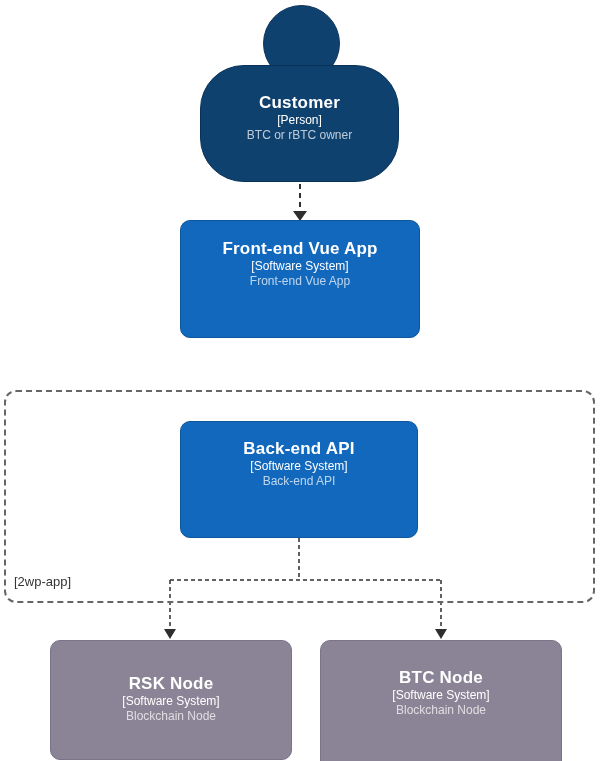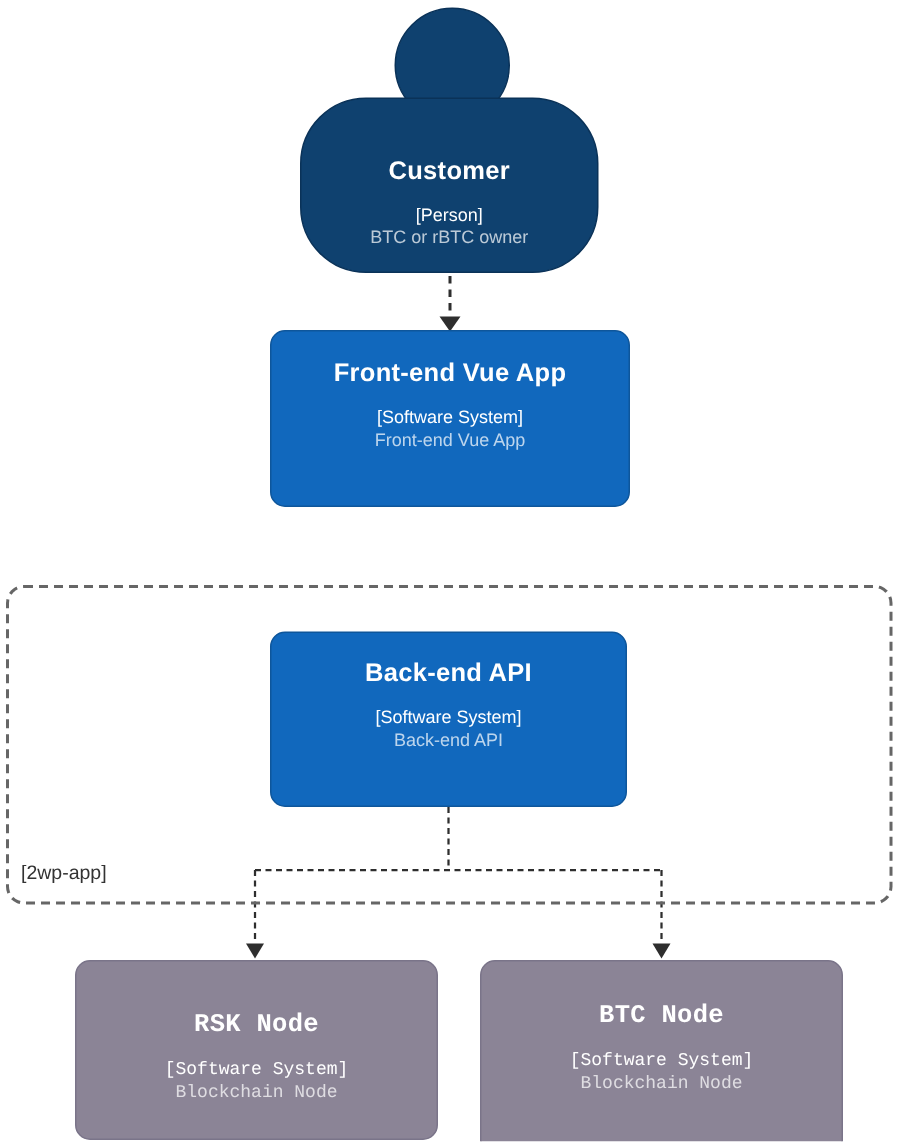--- a/index.html
+++ b/index.html
@@ -29,57 +29,56 @@
   }
   .person-body {
     position: absolute;
     left: 200px; top: 65px;
     width: 199px; height: 117px;
     border-radius: 44px;
     background: var(--person-fill, #0f416f);
     border: 1px solid var(--person-border, #0a3258);
     box-sizing: border-box;
     display: flex; flex-direction: column; align-items: center;
-    padding-top: 38px;
+    padding-top: 27px;
     text-align: left;
   }
   
   .sysbox {
     position: absolute;
     border-radius: 10px;
     box-sizing: border-box;
     display: flex; flex-direction: column; align-items: center;
     text-align: center;
   }
   .sys {
     background: var(--system-fill, #1168bd);
     border: 1px solid var(--system-border, #0e569b);
   }
   .ext {
     background: var(--external-fill, #8b8496);
     border: 1px solid var(--external-border, #7a7489);
-    font-family: Liberation Mono, monospace;
   }
   .frontend { left: 180px; top: 220px; width: 240px; height: 118px; padding-top: 18px; }
   .backend  { left: 180px; top: 421px; width: 238px; height: 117px; padding-top: 17px; }
   .rsk { left: 50px;  top: 640px; width: 242px; height: 120px; padding-top: 33px; }
   .btc { left: 320px; top: 640px; width: 242px; height: 148px; padding-top: 27px; }
   
   .node-title {
     color: #ffffff;
     font-size: 17px;
     font-weight: bold;
     line-height: 20px;
     letter-spacing: 0.2px;
   }
   .node-meta {
     color: #ffffff;
     font-size: 12px;
     line-height: 15px;
-    margin-top: 12px;
+    margin-top: 0;
   }
   .node-desc {
     color: rgba(255,255,255,0.72);
     font-size: 12px;
     line-height: 14px;
   }
   
   .boundary {
     position: absolute;
     left: 4px; top: 390px;

